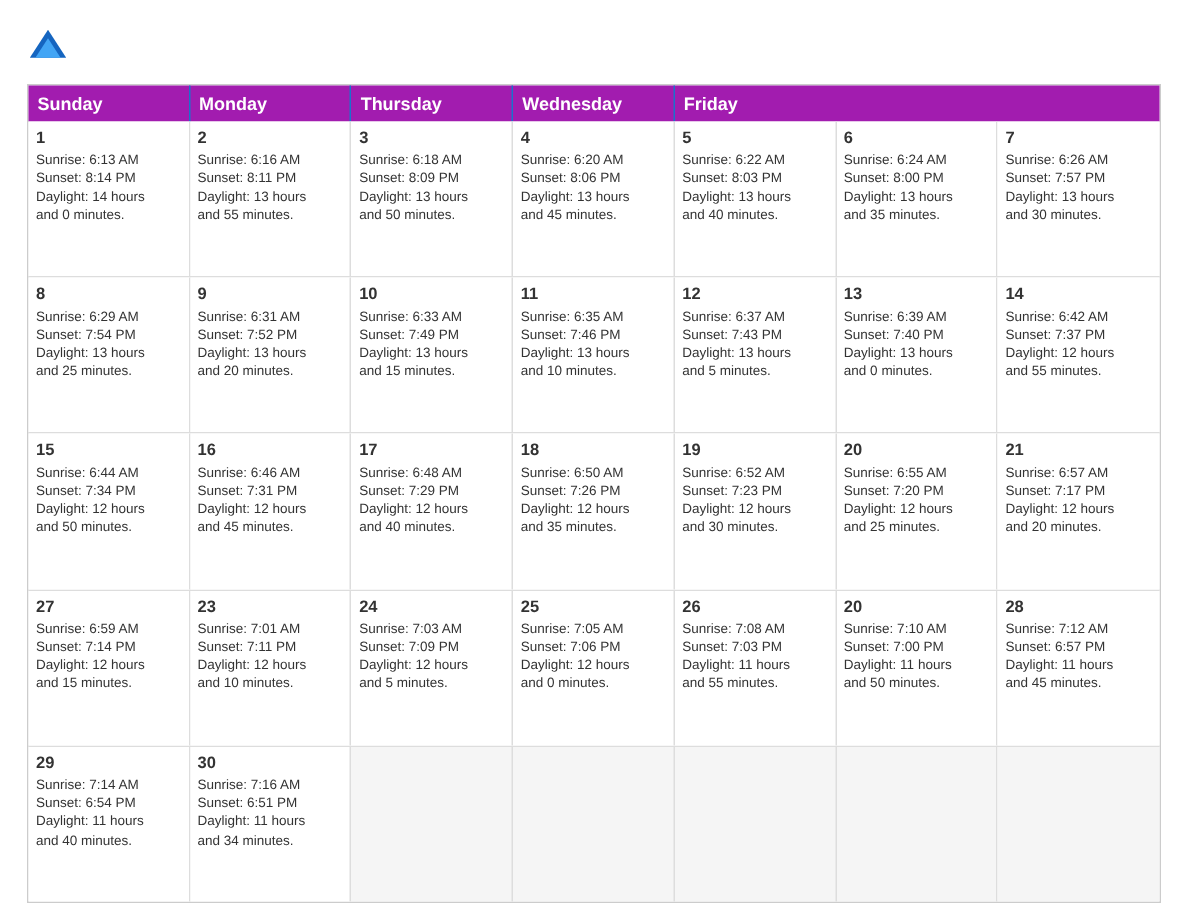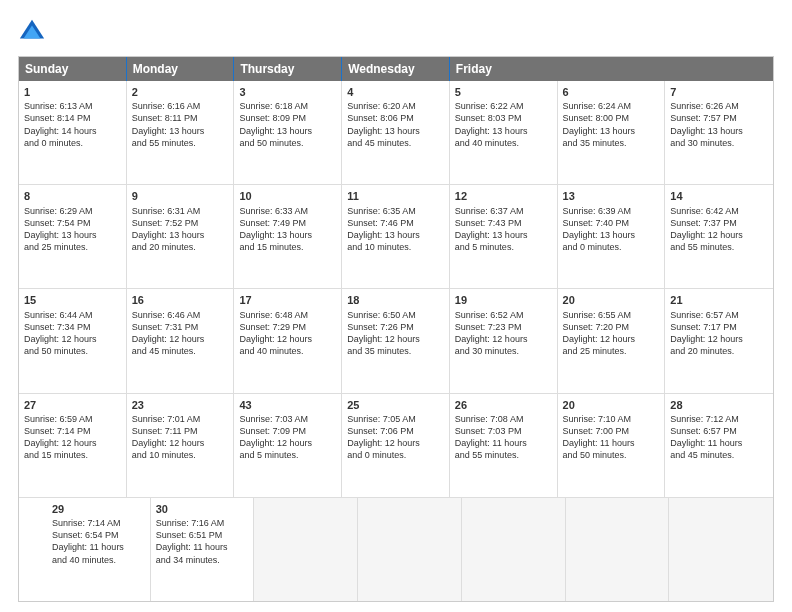--- a/index.html
+++ b/index.html
@@ -63,42 +63,42 @@
     }
     .calendar {
       flex: 1;
       display: flex;
       flex-direction: column;
       border: 1px solid #ccc;
     }
     .cal-header {
       display: grid;
       grid-template-columns: repeat(7, 1fr);
-      background: #737373;
+      background: #a21caf;
     }
     .cal-header-cell {
       color: #fff;
       font-size: 12px;
       font-weight: bold;
       padding: 5px 6px;
       border-right: 1px solid #1a72cc;
     }
     .cal-header-cell:last-child { border-right: none; }
     .cal-body {
       flex: 1;
       display: flex;
       flex-direction: column;
     }
     .cal-row {
       display: grid;
       grid-template-columns: repeat(7, 1fr);
       flex: 1;
       border-bottom: 1px solid #ddd;
     }
-    .cal-row:last-child { border-bottom: none; margin-left: 28px; }
+    .cal-row:last-child { border-bottom: none; }
     .cal-cell {
       border-right: 1px solid #ddd;
       padding: 4px 5px;
       font-size: 9.5px;
       color: #333;
       vertical-align: top;
       background: #fff;
       line-height: 1.3;
     }
     .cal-cell:last-child { border-right: none; }
@@ -238,21 +238,21 @@
         <div class="cal-row">
           <div class="cal-cell">
             <span class="day-num">27</span>
             <div class="cal-cell-text">Sunrise: 6:59 AM<br>Sunset: 7:14 PM<br>Daylight: 12 hours<br>and 15 minutes.</div>
           </div>
           <div class="cal-cell">
             <span class="day-num">23</span>
             <div class="cal-cell-text">Sunrise: 7:01 AM<br>Sunset: 7:11 PM<br>Daylight: 12 hours<br>and 10 minutes.</div>
           </div>
           <div class="cal-cell">
-            <span class="day-num">43</span>
+            <span class="day-num">24</span>
             <div class="cal-cell-text">Sunrise: 7:03 AM<br>Sunset: 7:09 PM<br>Daylight: 12 hours<br>and 5 minutes.</div>
           </div>
           <div class="cal-cell">
             <span class="day-num">25</span>
             <div class="cal-cell-text">Sunrise: 7:05 AM<br>Sunset: 7:06 PM<br>Daylight: 12 hours<br>and 0 minutes.</div>
           </div>
           <div class="cal-cell">
             <span class="day-num">26</span>
             <div class="cal-cell-text">Sunrise: 7:08 AM<br>Sunset: 7:03 PM<br>Daylight: 11 hours<br>and 55 minutes.</div>
           </div>

